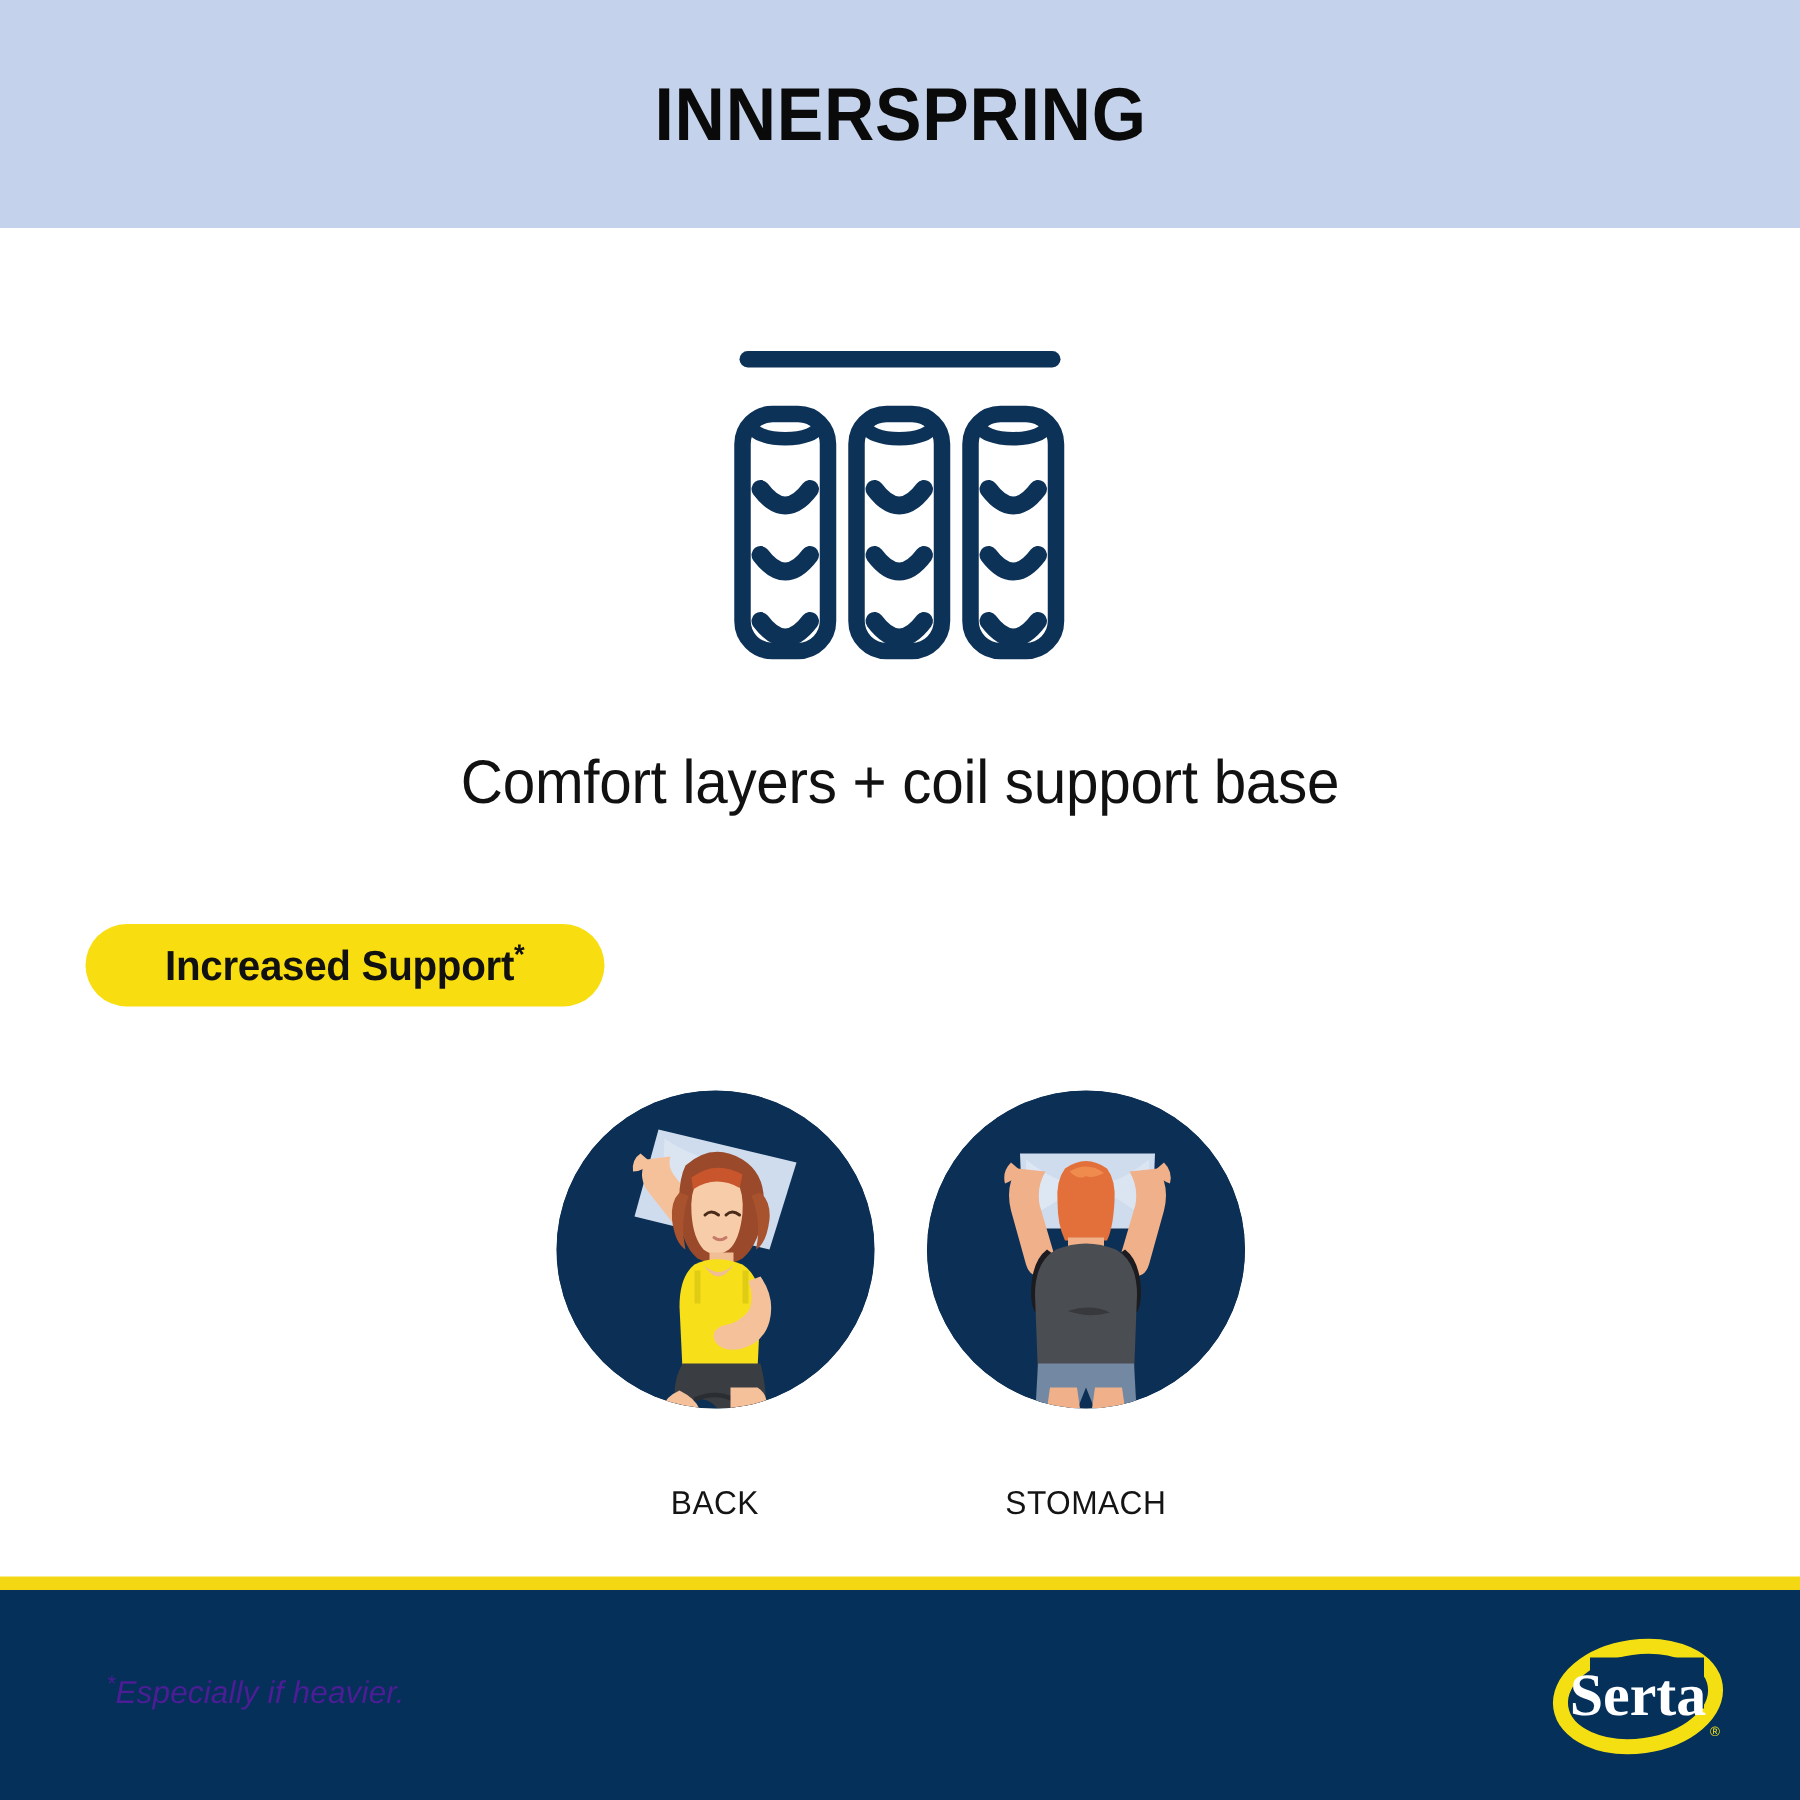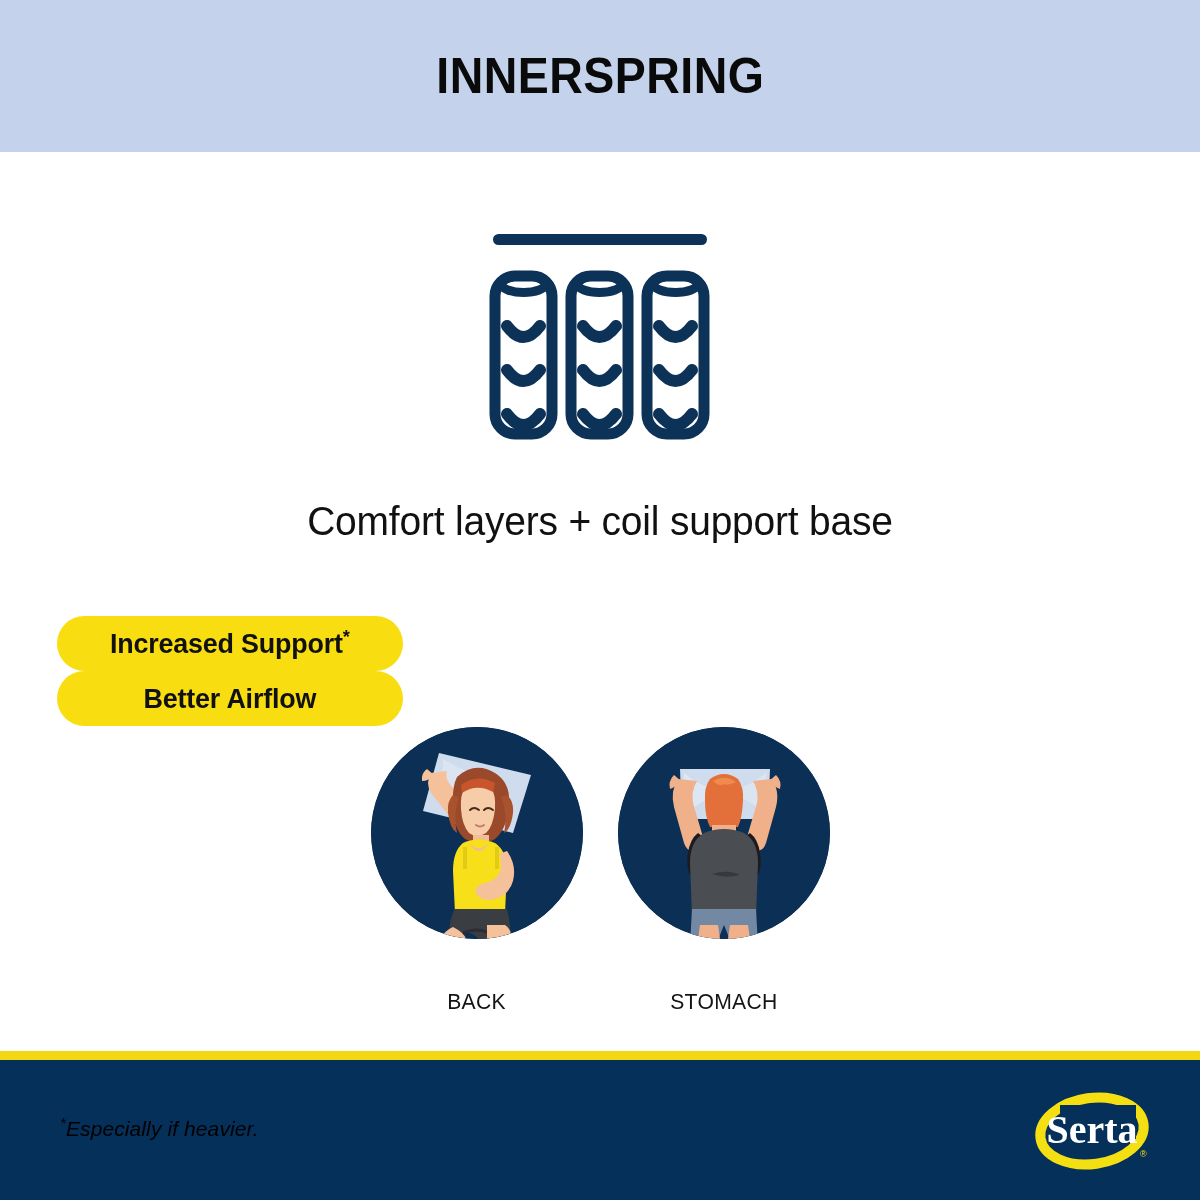--- a/index.html
+++ b/index.html
@@ -66,21 +66,20 @@
   }
 
   
   .pill-row {
     position: absolute;
     left: 57px;
     top: 616px;
     width: 1086px;
     display: flex;
     justify-content: space-between;
-    flex-direction: column;
   }
   .pill {
     width: 346px;
     height: 55px;
     border-radius: 28px;
     background: #f8de11;
     display: flex;
     align-items: center;
     justify-content: center;
     box-sizing: border-box;
@@ -147,27 +146,27 @@
   .footer-band {
     position: absolute;
     left: 0;
     top: 1060px;
     width: 1200px;
     height: 140px;
     background: #05305a;
   }
   .footnote {
     position: absolute;
-    left: 60px;
+    left: 71px;
     top: 1117px;
     font-family: "Liberation Sans", sans-serif;
     font-style: italic;
     font-weight: 300;
     font-size: 21px;
-    color: #000000;
+    color: #4c1d95;
     letter-spacing: 0.1px;
   }
   .footnote-star {
     font-size: 15px;
     vertical-align: super;
     line-height: 0;
   }
   .serta-logo {
     position: absolute;
     left: 1032px;
@@ -218,23 +217,20 @@
 
   <div class="subtitle">Comfort layers + coil support base</div>
 
   <div class="pill-row">
 
     <div class="pill">
       <span class="pill-label"><span>Increased Support</span><span class="pill-star">*</span></span>
     </div>
 
 
-    <div class="pill">
-      <span class="pill-label"><span>Better Airflow</span></span>
-    </div>
 
   </div>
 
   <div class="sleeper-row">
 
     <div class="sleeper-cell">
       <div class="sleeper-circle">
         <svg width="212" height="212" viewBox="0 0 212 212">
           <circle cx="106" cy="106" r="106" fill="#0b2f55"></circle>
 

